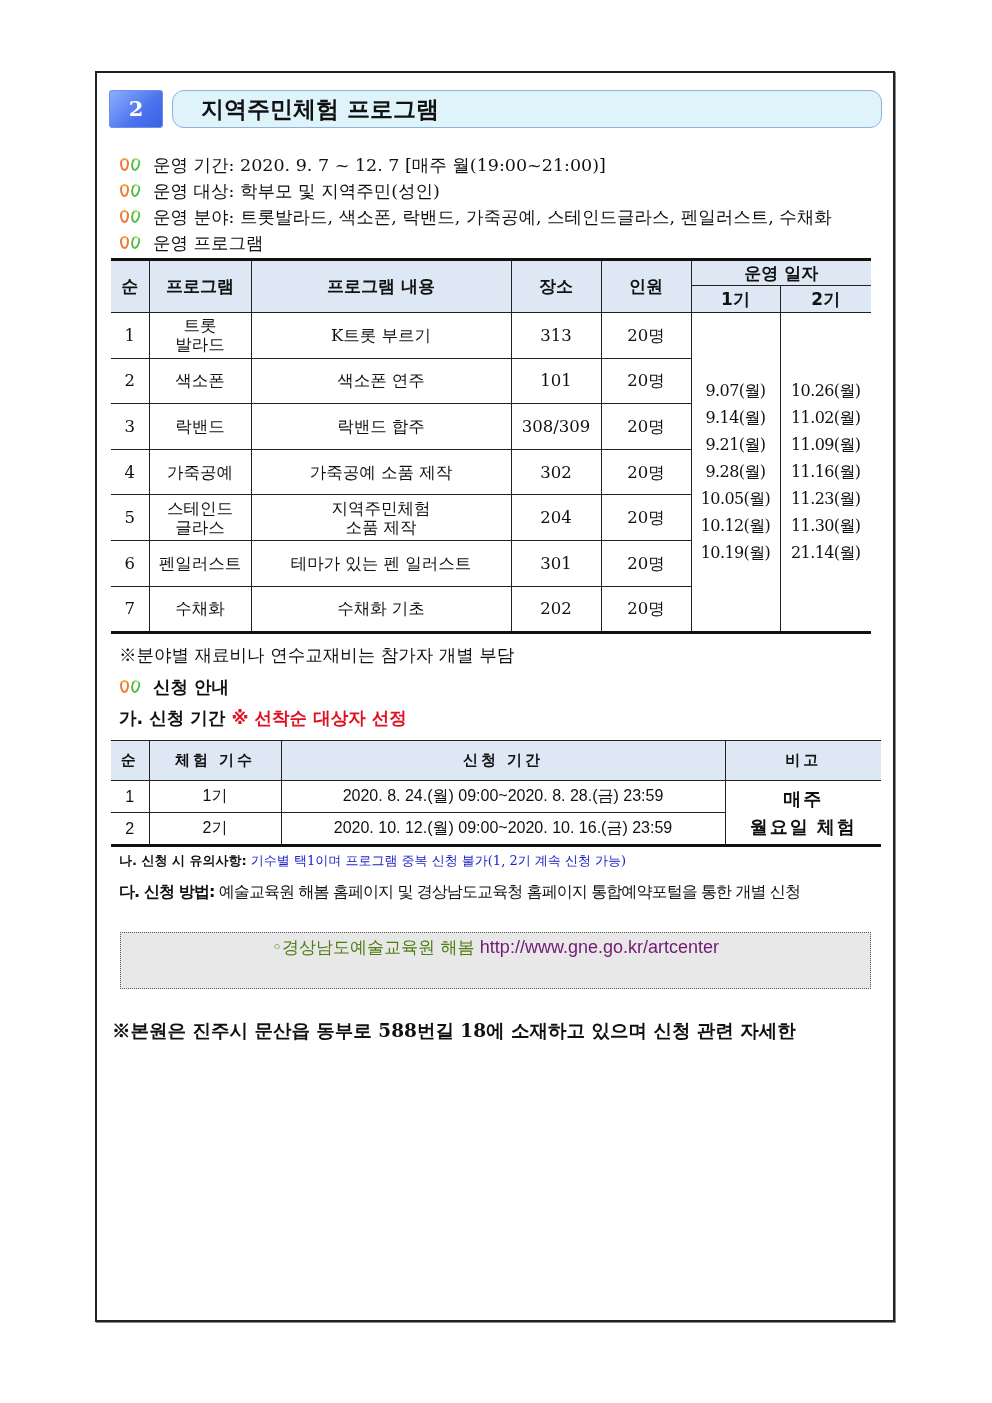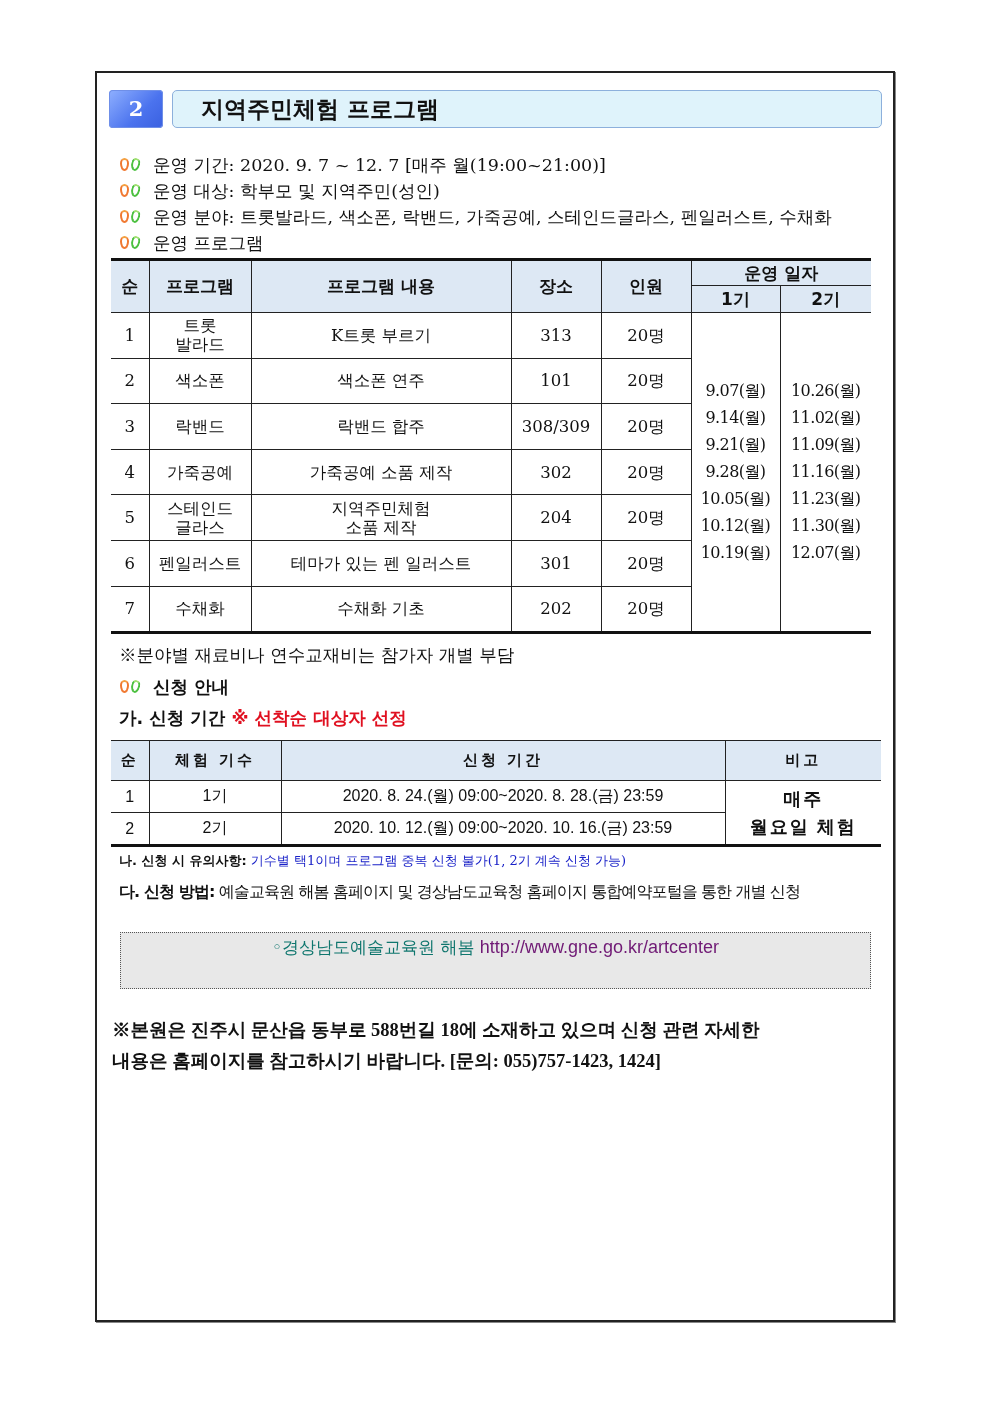--- a/index.html
+++ b/index.html
@@ -2,21 +2,21 @@
 <html><head>
 <meta charset="utf-8">
 <style>
   html, body { margin:0; padding:0; background:#ffffff; }
   body { width:992px; height:1403px; position:relative; font-family:"DejaVu Serif","Liberation Serif",serif; color:#111; }
   .frame { position:absolute; left:95px; top:71px; width:800px; height:1251px; border:2px solid #222; box-shadow:1px 1px 0 #888; box-sizing:border-box; }
 
   .sec-badge { position:absolute; left:109px; top:90px; width:54px; height:38px; border-radius:4px;
     background:linear-gradient(135deg,#8fb0ff 0%,#4b73ee 60%,#3a60e0 100%);
     color:#fff; font-family:"DejaVu Serif",serif; font-weight:bold; font-size:21px; text-align:center; line-height:38px; box-shadow:0 0 0 1px #6f8fe8 inset; }
-  .sec-title { position:absolute; left:172px; top:90px; width:710px; height:38px; border:1px solid #8db0dc; border-radius:5px;
+  .sec-title { position:absolute; left:172px; top:90px; width:710px; height:38px; border:1px solid #8db0dc; border-radius:12px;
     background:#dff3fb; box-sizing:border-box; }
   .sec-title span { position:absolute; left:28px; top:3px; font-family:"DejaVu Sans",sans-serif; font-weight:bold; font-size:23px; color:#111; letter-spacing:0px; }
 
   .line { position:absolute; left:119px; font-size:17.5px; white-space:nowrap; }
   .line .lbl { font-family:"DejaVu Sans",sans-serif; font-weight:normal; }
   .ico { display:inline-block; width:26px; height:18px; vertical-align:-2px; margin-right:8px; position:relative; }
   .ico i { position:absolute; width:9px; height:14px; border-radius:50% 50% 50% 50% / 40% 40% 60% 60%; top:3px; }
   .ico i.a { left:1px; border:2.5px solid #f07830; border-top-color:#f4a040; width:5px; height:9px;}
   .ico i.b { left:12px; border:2.5px solid #4cc040; border-top-color:#a0e070; width:5px; height:9px; transform:rotate(12deg);}
 
@@ -43,25 +43,25 @@
   .apply tr > *:last-child { border-right:none; }
   .apply .note-cell { font-family:Liberation Sans, sans-serif; font-weight:bold; font-size:18px; line-height:28px; letter-spacing:2px;margin-left:12px; }
 
   .na { position:absolute; left:119px; top:852px; font-size:13px; }
   .na .lbl, .da .lbl { font-family:"DejaVu Sans",sans-serif; font-weight:bold; }
   .na .blue { color:#1a22c8; font-family:"DejaVu Serif",serif; }
   .da { position:absolute; left:119px; top:882px; font-size:16px; letter-spacing:-0.9px; font-family:"DejaVu Sans",sans-serif; }
 
   .linkbox { position:absolute; left:120px; top:932px; width:751px; height:57px; background:#e8e8e8; border:1px dotted #555; box-sizing:border-box;
     font-family:"DejaVu Sans",sans-serif; font-size:17px; text-align:center; line-height:27px; padding-top:1px; }
-  .linkbox .pink { color:#0f766e; }
+  .linkbox .pink { color:#4d7c0f; }
   .linkbox .url { color:#701a75; font-family:"Liberation Sans",sans-serif; font-size:18px; }
 
   .footer { position:absolute; left:112px; top:1015px; width:772px; font-size:18.5px; font-weight:bold; line-height:31px; text-align:justify; }
-  .footer p { margin:0;font-family:Liberation Serif, serif; }
+  .footer p { margin:0; }
 </style>
 </head>
 <body>
 
 <div class="frame"></div>
 
 <div class="sec-badge">2</div>
 <div class="sec-title">
   <span>지역주민체험 프로그램</span>
 </div>
@@ -120,21 +120,21 @@
         <div>10.12(월)</div>
         <div>10.19(월)</div>
       </td>
       <td rowspan="7" class="dates">
         <div>10.26(월)</div>
         <div>11.02(월)</div>
         <div>11.09(월)</div>
         <div>11.16(월)</div>
         <div>11.23(월)</div>
         <div>11.30(월)</div>
-        <div>12.07(월)</div>
+        <div>21.14(월)</div>
       </td>
     </tr>
     <tr>
       <td>2</td>
       <td>색소폰</td>
       <td>색소폰 연주</td>
       <td>101</td>
       <td>20명</td>
     </tr>
     <tr>
@@ -231,14 +231,13 @@
 </div>
 
 <div class="linkbox">
   <div>
     <span class="pink">◦경상남도예술교육원 해봄 </span><span class="url">http://www.gne.go.kr/artcenter</span>
   </div>
 </div>
 
 <div class="footer">
   <p>※본원은 진주시 문산읍 동부로 588번길 18에 소재하고 있으며 신청 관련 자세한</p>
-  <p>내용은 홈페이지를 참고하시기 바랍니다. [문의: 055)757-1423, 1424]</p>
 </div>
 
 </body></html>

